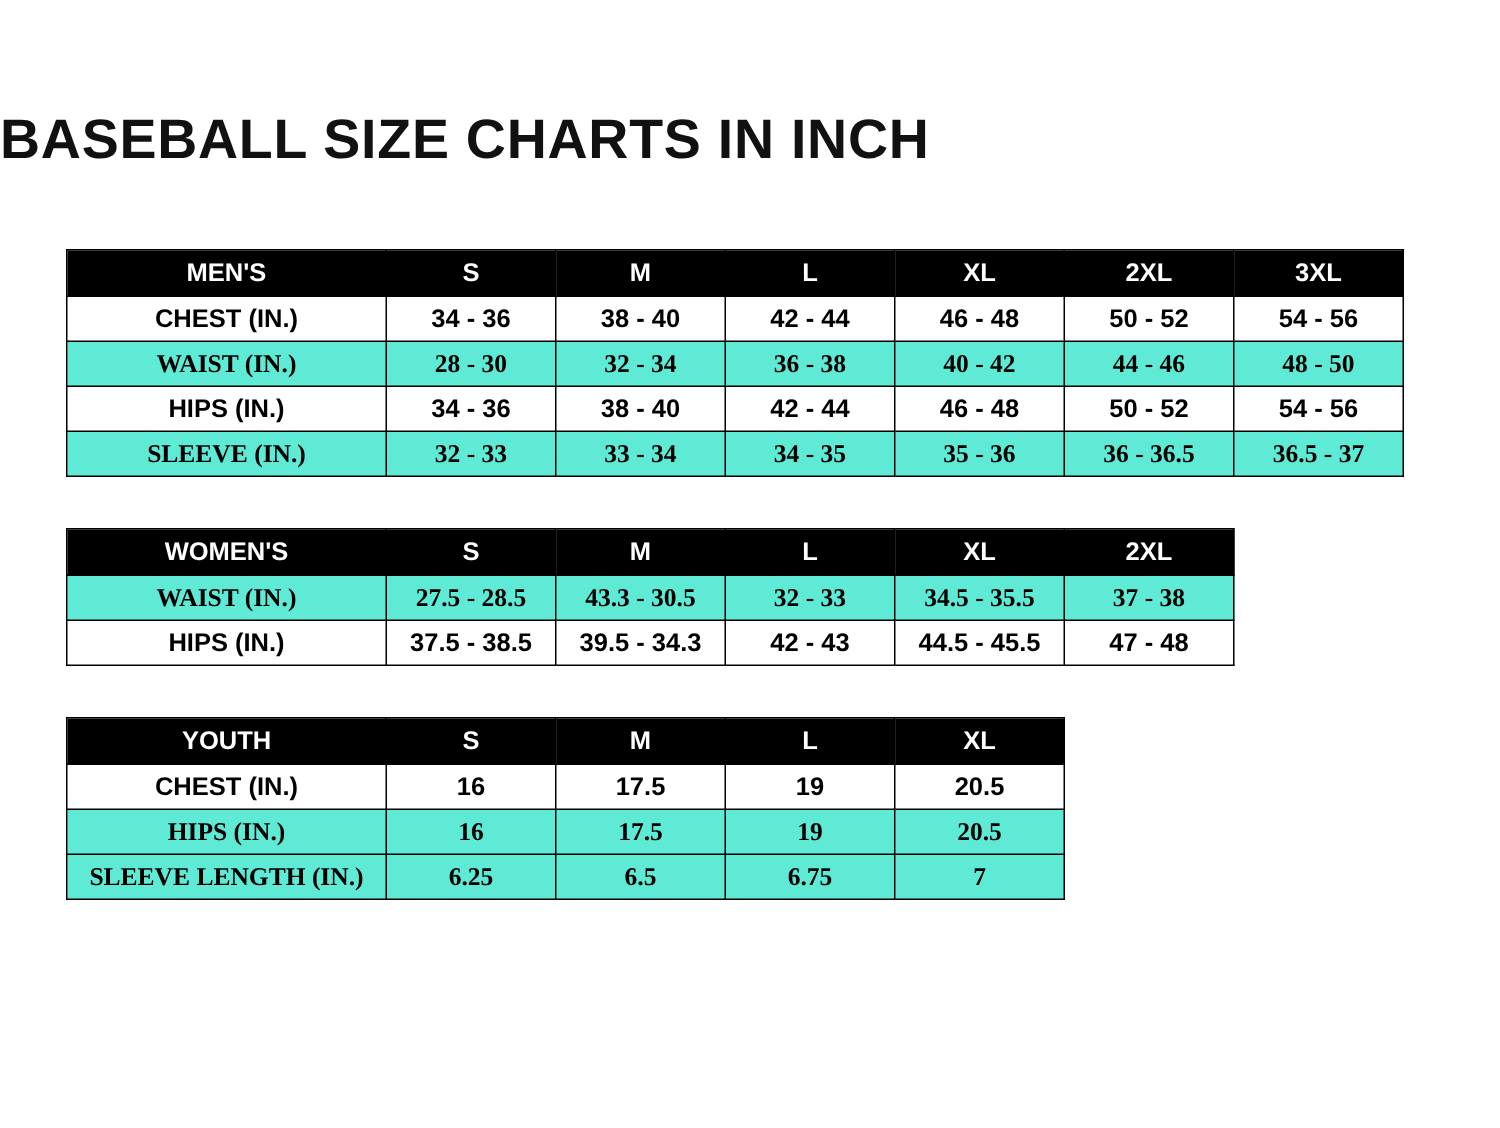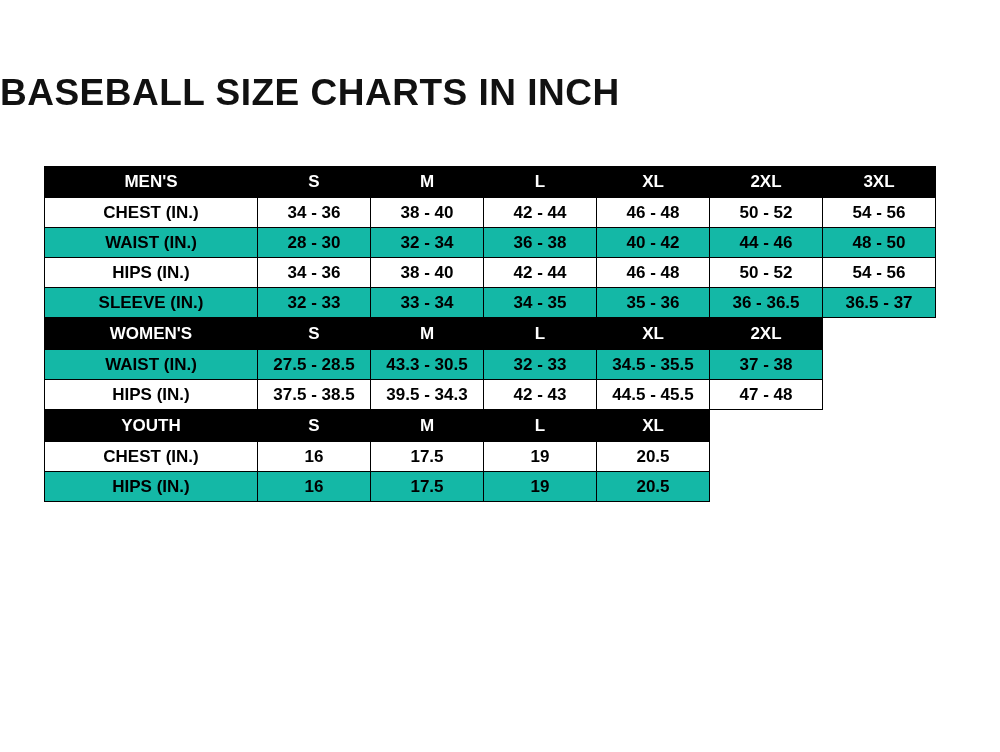--- a/index.html
+++ b/index.html
@@ -31,20 +31,21 @@
   .charts {
     margin-top: 52px;
     padding-left: 44px;
     padding-right: 44px;
   }
   table {
     border-collapse: collapse;
     table-layout: fixed;
   }
   table.chart {
+    margin-bottom: 34px;
   }
   th, td {
     border: 1px solid #000000;
     text-align: center;
     font-size: 17px;
     font-weight: bold;
     height: 30px;
     padding: 0 4px;
     box-sizing: border-box;
     background: #ffffff;
@@ -54,21 +55,22 @@
     background: #000000;
     color: #ffffff;
     border: 1px solid #000000;
     height: 31px;
     font-size: 17px;
   }
   thead th.rowhead {
     text-align: center;
   }
   tbody tr.alt td {
-    background: #14b8a6;
+    background: #5eead4;
+    font-family: Liberation Serif, serif;
   }
   td.rowlabel {
     font-weight: bold;
   }
   
   .chart col.c0 { width: 213px; }
   .chart col.c1,
   .chart col.c2,
   .chart col.c3,
   .chart col.c4,
@@ -208,17 +210,24 @@
             <td>19</td>
             <td>20.5</td>
           </tr>
           <tr class="alt">
             <td class="rowlabel">HIPS (IN.)</td>
             <td>16</td>
             <td>17.5</td>
             <td>19</td>
             <td>20.5</td>
           </tr>
+          <tr class="alt">
+            <td class="rowlabel">SLEEVE LENGTH (IN.)</td>
+            <td>6.25</td>
+            <td>6.5</td>
+            <td>6.75</td>
+            <td>7</td>
+          </tr>
         </tbody>
     </table>
   </div>
 
 </div>
 
 </body></html>

